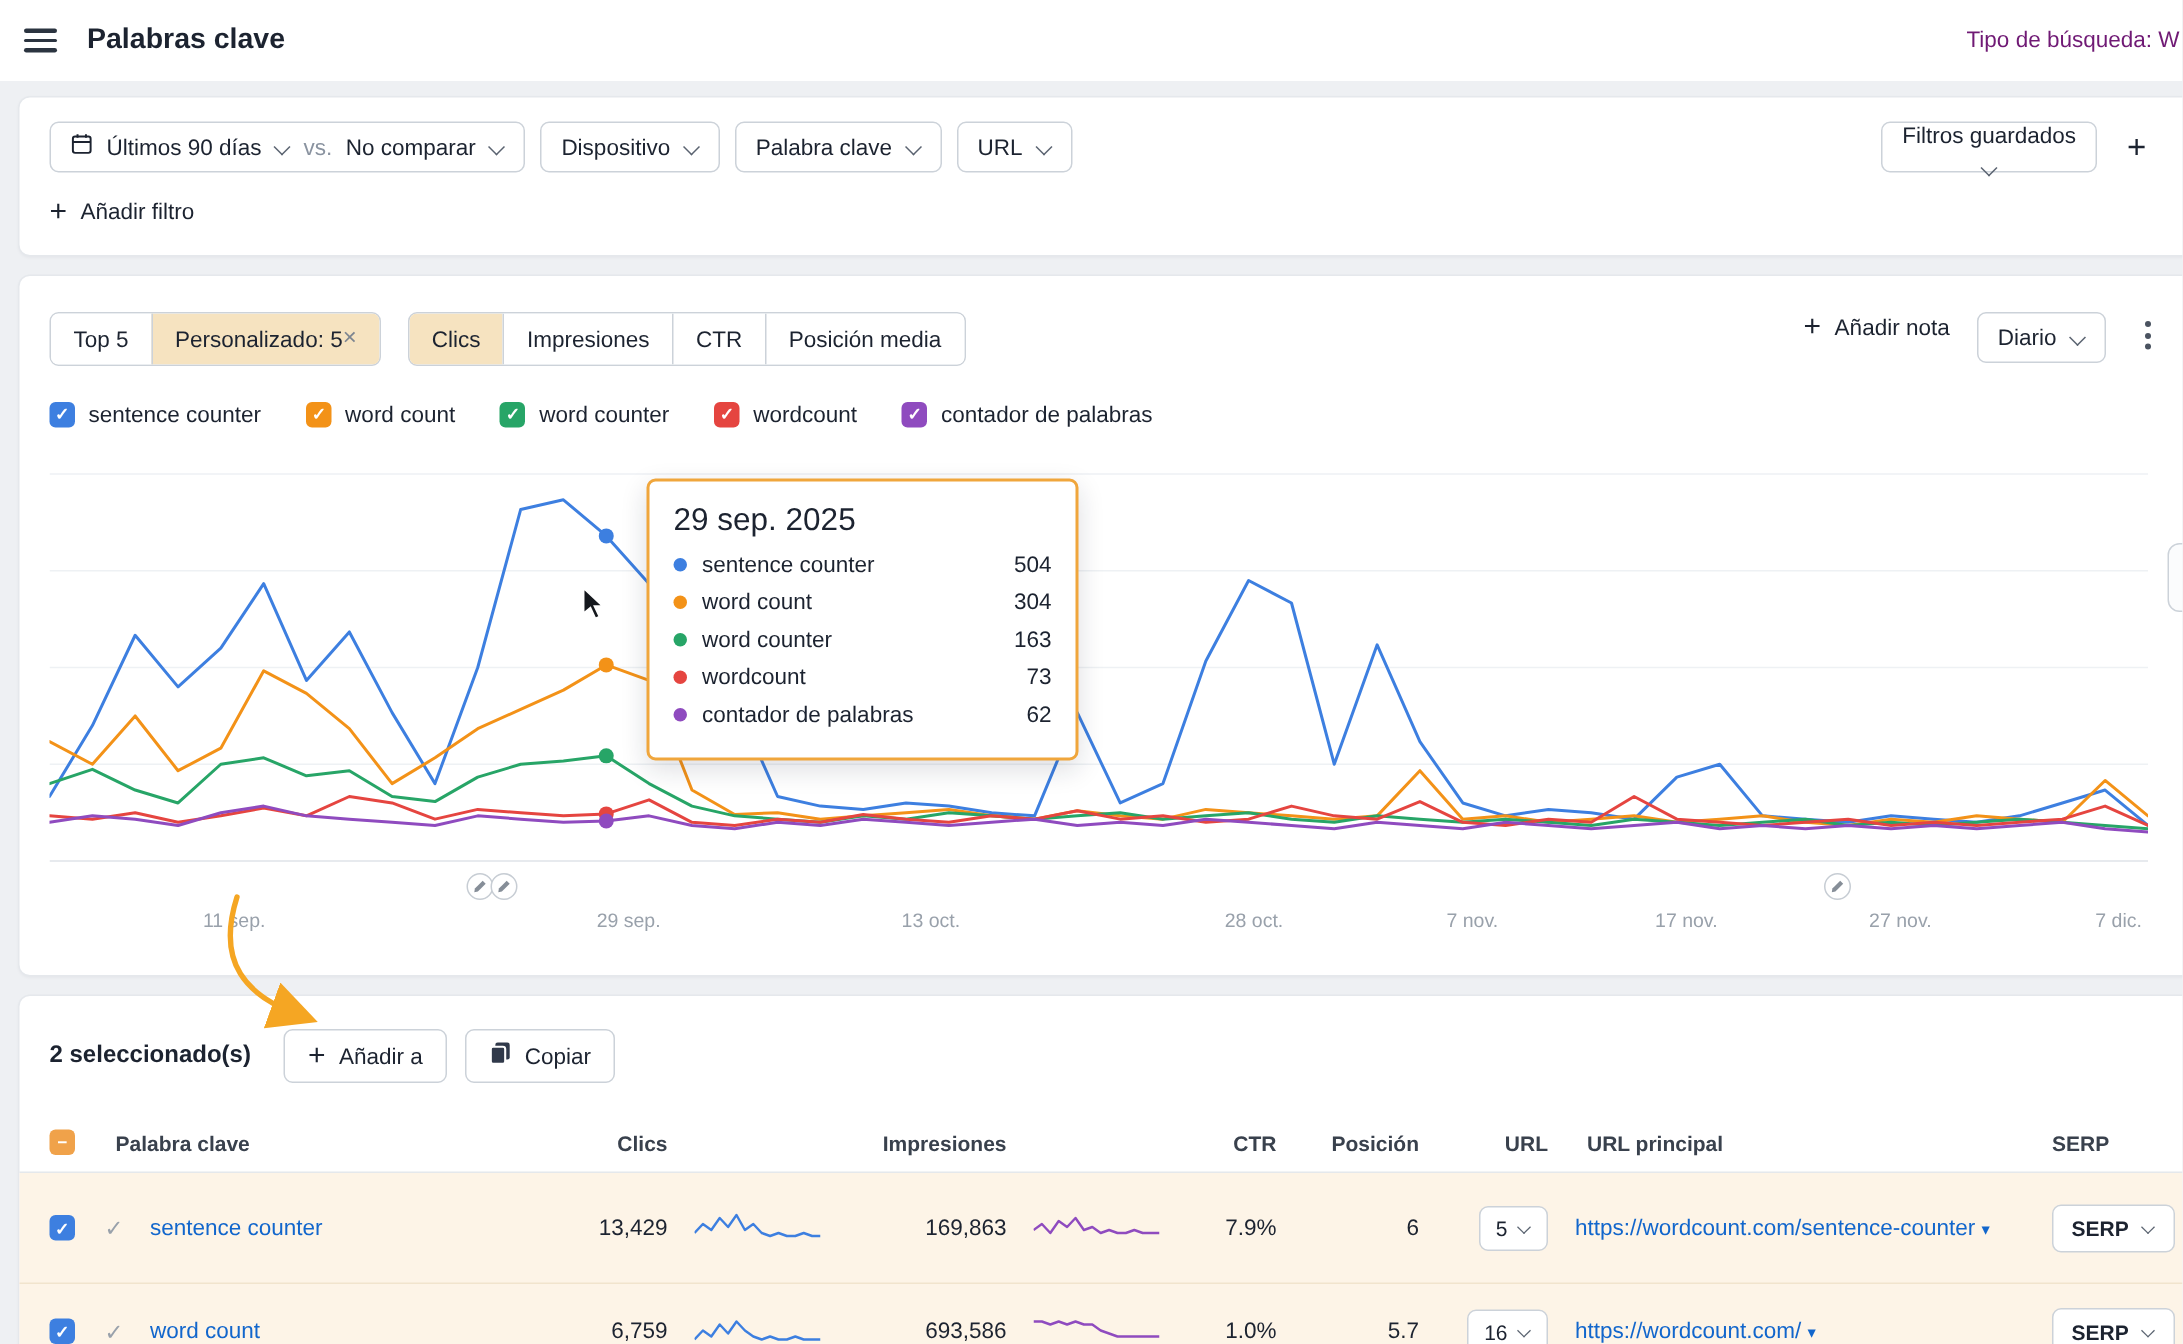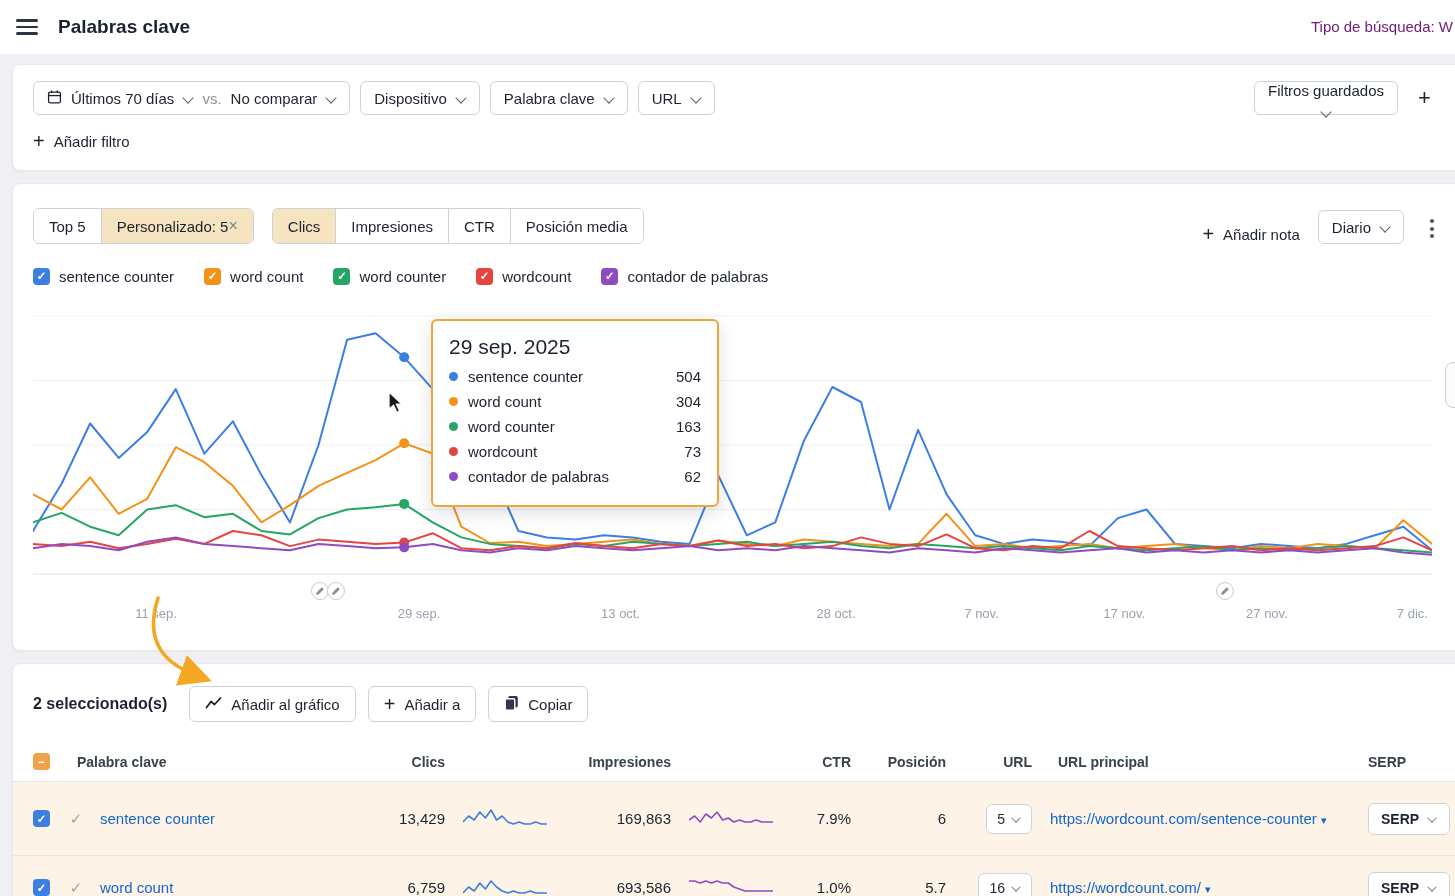--- a/index.html
+++ b/index.html
@@ -25,21 +25,21 @@
   .chev { display:inline-block; width:10px; height:9px; position:relative; }
   .chev::before { content:""; position:absolute; left:1px; top:0; width:7px; height:7px; border-right:1.6px solid #5a6370; border-bottom:1.6px solid #5a6370; transform:rotate(45deg); }
   .chev.sm { transform:scale(.82); }
   .ml-auto { margin-left:auto;flex-direction:column; }
   .cut-plus { font-size:22px; font-weight:400; margin-left:10px; width:24px; cursor:pointer; }
   .add-filter { display:inline-flex; align-items:center; gap:9px; margin-top:16px; font-size:15px; cursor:pointer; background:none; border:none; font-family:inherit; color:#1c2330; }
   .plus-glyph { font-size:20px; font-weight:400; line-height:1; }
 
   
   .chart-card { margin-top:12px; padding:24px 20px 14px; }
-  .chart-toolbar { display:flex; align-items:flex-end; gap:18px; }
+  .chart-toolbar { display:flex; align-items:flex-start; gap:18px; }
   .chip-group, .segmented { display:inline-flex; align-items:stretch; border:1px solid #ccd2d9; border-radius:6px; overflow:hidden; height:36px; background:#fff; }
   .chip, .seg { display:inline-flex; align-items:center; padding:0 15px; font-size:15px; cursor:pointer; background:#fff; white-space:nowrap; }
   .chip.custom { background:#f6e3c0; border-left:1px solid #ccd2d9; }
   .chip .x { color:#7d8590; font-size:16px; cursor:pointer; }
   .seg { border-left:1px solid #ccd2d9; }
   .seg:first-child { border-left:none; }
   .seg.selected { background:#f6e3c0; }
   .add-note { display:inline-flex; align-items:center; gap:9px; font-size:15px; cursor:pointer; background:none; border:none; font-family:inherit; color:#1c2330; margin-left:auto; }
   .gran-pill { height:34px; }
   .kebab { display:flex; flex-direction:column; gap:3.5px; padding:6px 8px; cursor:pointer; }
@@ -106,21 +106,21 @@
     <div class="frow">
       <div class="pill">
         <span>
           <svg width="15" height="16" viewBox="0 0 16 16" fill="none" stroke="#1c2330" stroke-width="1.4">
               <rect x="1.7" y="2.7" width="12.6" height="11.6" rx="1.6"></rect>
               <line x1="1.7" y1="6.5" x2="14.3" y2="6.5"></line>
               <line x1="5" y1="1" x2="5" y2="3.6"></line>
               <line x1="11" y1="1" x2="11" y2="3.6"></line>
             </svg>
         </span>
-        <span>Últimos 70 días</span>
+        <span>Últimos 90 días</span>
         <span class="chev"></span>
         <span class="muted">vs.</span>
         <span>No comparar</span>
         <span class="chev"></span>
       </div>
       <div class="pill">
         <span>Dispositivo</span>
         <span class="chev"></span>
       </div>
       <div class="pill">
@@ -280,28 +280,20 @@
           <span class="tt-val">62</span>
         </div>
       </div>
     </div>
   </section>
 
   <section class="card table-card">
     <div class="table-toolbar">
       <span class="sel-text">2 seleccionado(s)</span>
       <button class="tbtn">
-        <span>
-          <svg width="17" height="14" viewBox="0 0 17 14" fill="none" stroke="#1c2330" stroke-width="1.8" stroke-linecap="round" stroke-linejoin="round">
-              <polyline points="1.5,11.5 6,5.5 9.5,8.5 15.5,2"></polyline>
-            </svg>
-        </span>
-        <span>Añadir al gráfico</span>
-      </button>
-      <button class="tbtn">
         <span class="plus-glyph">+</span>
         <span>Añadir a</span>
       </button>
       <button class="tbtn">
         <span>
           <svg width="15" height="16" viewBox="0 0 15 16">
               <rect x="4.2" y="1" width="9.6" height="11.4" rx="1.6" fill="#30394a"></rect>
               <rect x="1.2" y="3.8" width="9.6" height="11.4" rx="1.6" fill="#30394a" stroke="#ffffff" stroke-width="1.4"></rect>
             </svg>
         </span>

